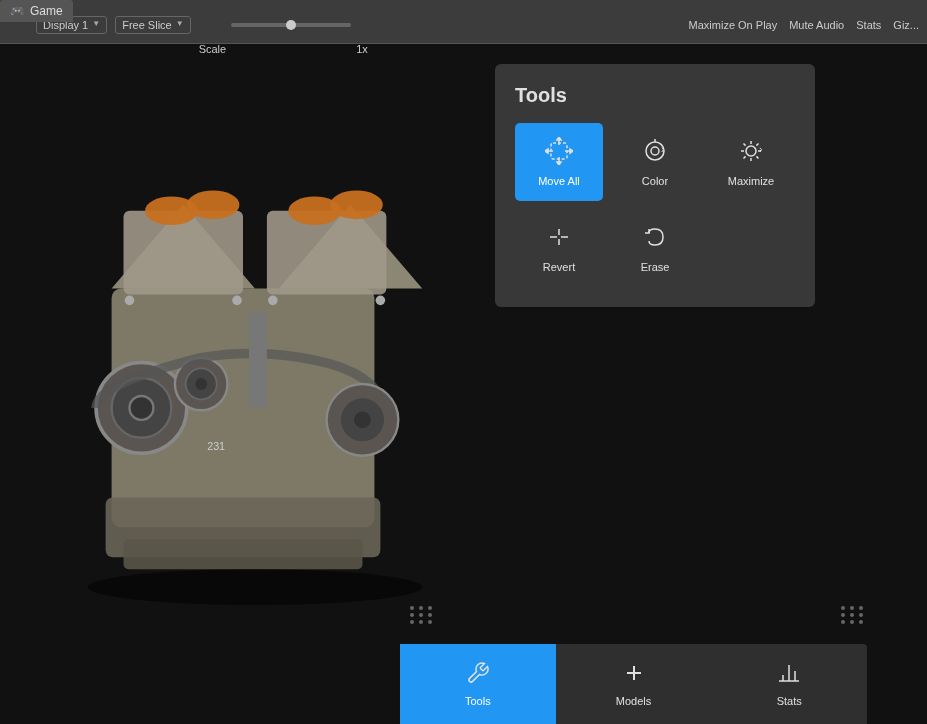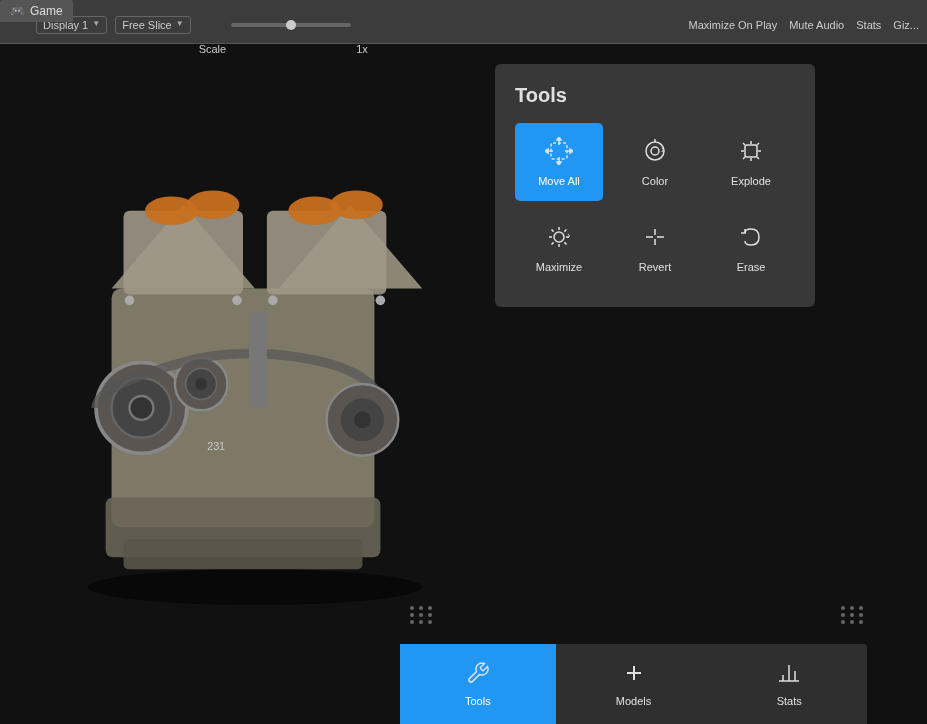--- a/index.html
+++ b/index.html
@@ -319,34 +319,20 @@
           <div class="tool-label">Move All</div>
         </div>
         <div class="tool-item">
           <div class="tool-icon"><svg width="28" height="28" viewBox="0 0 28 28" fill="none" stroke="#e0e0e0" stroke-width="1.5">
       <circle cx="14" cy="14" r="9"></circle>
       <circle cx="14" cy="14" r="4"></circle>
       <line x1="14" y1="5" x2="14" y2="2"></line>
       <text x="20" y="16" fill="#e0e0e0" font-size="10" stroke="none">›</text>
     </svg></div>
           <div class="tool-label">Color</div>
-        </div>
-        <div class="tool-item">
-          <div class="tool-icon"><svg width="28" height="28" viewBox="0 0 28 28" fill="none" stroke="#e0e0e0" stroke-width="1.5">
-      <rect x="8" y="8" width="12" height="12" rx="2"></rect>
-      <line x1="14" y1="4" x2="14" y2="7"></line>
-      <line x1="14" y1="21" x2="14" y2="24"></line>
-      <line x1="4" y1="14" x2="7" y2="14"></line>
-      <line x1="21" y1="14" x2="24" y2="14"></line>
-      <line x1="6" y1="6" x2="8" y2="8"></line>
-      <line x1="20" y1="8" x2="22" y2="6"></line>
-      <line x1="8" y1="20" x2="6" y2="22"></line>
-      <line x1="20" y1="20" x2="22" y2="22"></line>
-    </svg></div>
-          <div class="tool-label">Explode</div>
         </div>
         <div class="tool-item">
           <div class="tool-icon"><svg width="28" height="28" viewBox="0 0 28 28" fill="none" stroke="#e0e0e0" stroke-width="1.5">
       <circle cx="14" cy="14" r="5"></circle>
       <line x1="14" y1="4" x2="14" y2="7"></line>
       <line x1="14" y1="21" x2="14" y2="24"></line>
       <line x1="4" y1="14" x2="7" y2="14"></line>
       <line x1="21" y1="14" x2="24" y2="14"></line>
       <line x1="6.5" y1="6.5" x2="8.6" y2="8.6"></line>
       <line x1="19.4" y1="8.6" x2="21.5" y2="6.5"></line>

